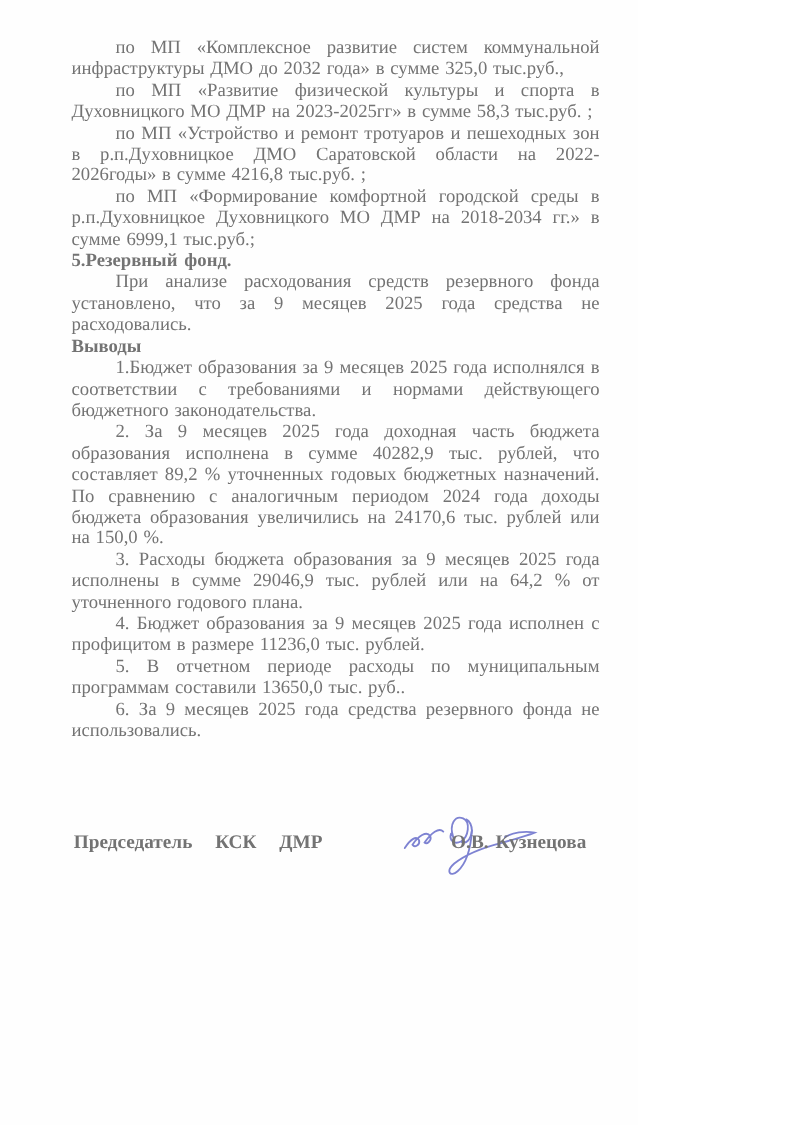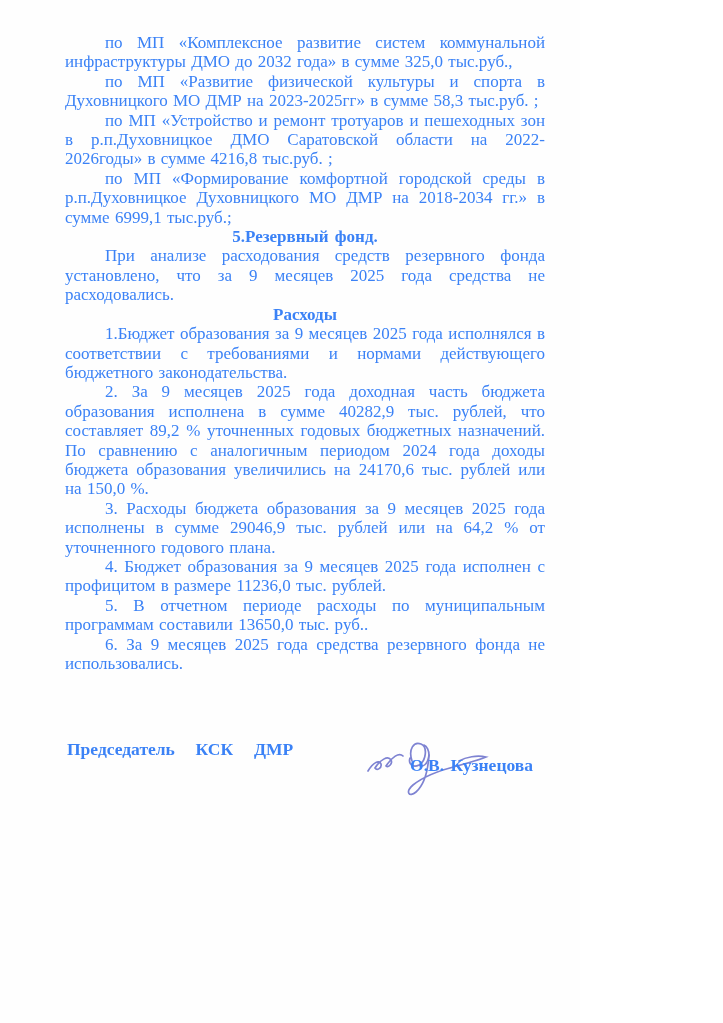--- a/index.html
+++ b/index.html
@@ -8,47 +8,47 @@
     background: #ffffff;
   }
   .page {
     position: relative;
     width: 580px;
     height: 1023px;
     box-sizing: border-box;
     background: #fefefe;
     padding: 33px 35px 0 65px;
     font-family: "Liberation Serif", "DejaVu Serif", serif;
-    color: #3b82f6;
+    color: #737373;
     overflow: hidden;
   }
   .para {
     margin: 0;
     font-size: 17px;
     line-height: 19.4px;
     text-align: justify;
     word-spacing: 1px;
   }
   .para.indent { text-indent: 40px; }
   .para.heading {
     font-weight: 700;
-    text-align: center;
+    text-align: left;
     word-spacing: 2px;
   }
   .sig-row {
     position: relative;
     margin-top: 56px;
     height: 90px;
     font-size: 17.5px;
     font-weight: 700;
   }
   .sig-label {
     position: absolute;
     left: 2px;
-    top: 10px;
+    top: 26px;
     white-space: pre;
     word-spacing: 6px;
   }
   .sig-name {
     position: absolute;
     right: 12px;
     top: 26px;
     white-space: pre;
     word-spacing: 2px;
   }
@@ -63,21 +63,21 @@
 </head>
 <body>
 
 <div class="page">
   <p class="para indent">по МП «Комплексное развитие  систем коммунальной  инфраструктуры ДМО до 2032 года» в сумме 325,0  тыс.руб.,</p>
   <p class="para indent">по МП «Развитие физической культуры и спорта  в Духовницкого МО ДМР на 2023-2025гг»  в сумме 58,3 тыс.руб. ;</p>
   <p class="para indent">по МП «Устройство и ремонт тротуаров и пешеходных зон в р.п.Духовницкое ДМО Саратовской области на 2022-2026годы» в сумме 4216,8 тыс.руб. ;</p>
   <p class="para indent">по МП «Формирование комфортной городской среды в р.п.Духовницкое Духовницкого МО ДМР на 2018-2034 гг.» в сумме 6999,1 тыс.руб.;</p>
   <p class="para heading">5.Резервный фонд.</p>
   <p class="para indent">При анализе расходования средств резервного фонда установлено, что за 9 месяцев 2025 года  средства  не  расходовались.</p>
-  <p class="para heading">Расходы</p>
+  <p class="para heading">Выводы</p>
   <p class="para indent">1.Бюджет   образования  за 9 месяцев 2025 года исполнялся в соответствии с требованиями и нормами действующего бюджетного законодательства.</p>
   <p class="para indent">2. За  9 месяцев 2025 года доходная часть бюджета   образования исполнена в сумме 40282,9  тыс. рублей, что составляет 89,2  % уточненных годовых бюджетных назначений.   По сравнению с аналогичным периодом 2024 года доходы бюджета образования   увеличились  на 24170,6 тыс. рублей или  на 150,0 %.</p>
   <p class="para indent">3. Расходы бюджета   образования за   9 месяцев 2025 года исполнены в сумме 29046,9 тыс. рублей или на 64,2 % от уточненного годового плана.</p>
   <p class="para indent">4. Бюджет образования за 9 месяцев 2025 года исполнен с профицитом в размере 11236,0 тыс. рублей.</p>
   <p class="para indent">5. В отчетном периоде расходы по муниципальным программам составили 13650,0 тыс. руб..</p>
   <p class="para indent">6. За 9 месяцев 2025 года средства резервного фонда  не использовались.</p>
 
   <div class="sig-row">
     <span class="sig-label">Председатель  КСК  ДМР</span>
     <svg class="sig-ink" viewBox="0 0 128 64" fill="none" xmlns="http://www.w3.org/2000/svg">

